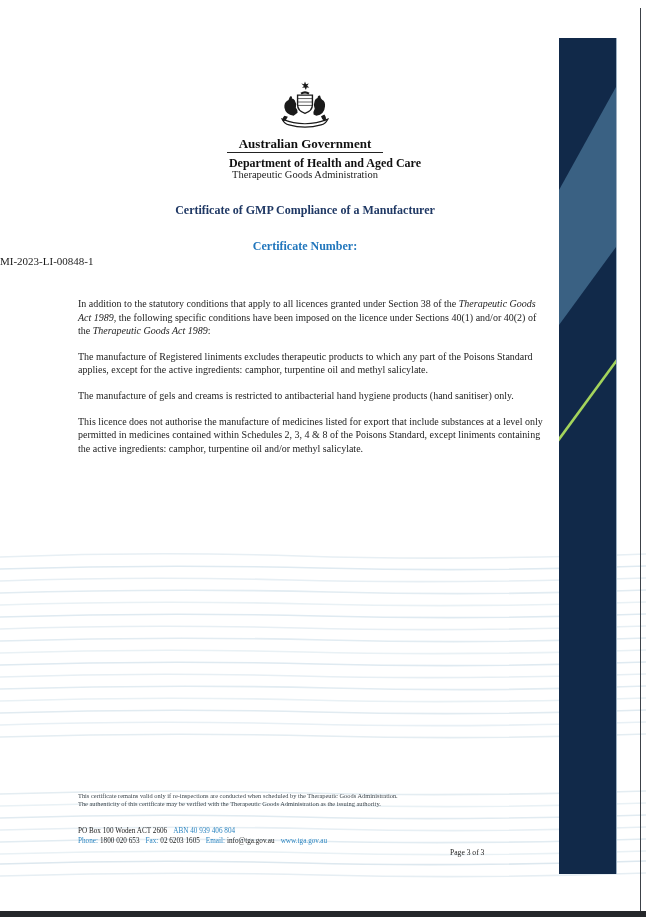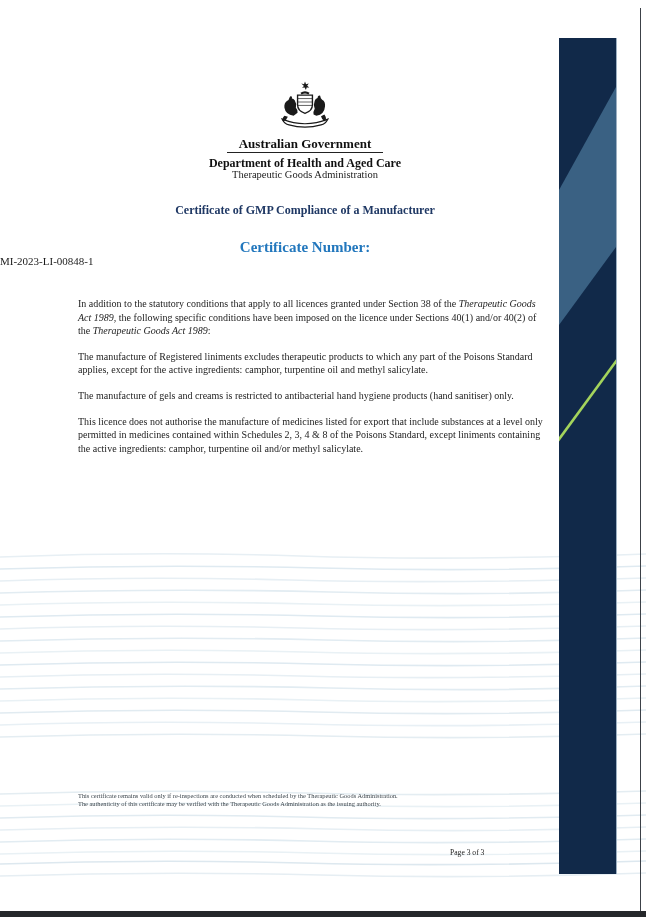--- a/index.html
+++ b/index.html
@@ -10,26 +10,26 @@
   .waves{left:0;top:0;width:646px;height:917px;z-index:1;pointer-events:none;}
   
   .band{left:559px;top:38px;width:57px;height:836px;z-index:3;border-right:1px solid #9db0c2;}
   .edge-right{left:640px;top:8px;width:1px;height:904px;background:#3c4148;z-index:2;}
   .edge-bottom{left:0;top:911px;width:646px;height:6px;background:#26282b;z-index:4;}
   
   .header{left:0;top:0;width:610px;text-align:center;z-index:2;}
   .crest{position:absolute;left:265px;top:78px;width:80px;height:56px;}
   .gov-name{position:absolute;left:0;top:136px;width:610px;font-weight:bold;font-size:13px;color:#111;}
   .divider{position:absolute;left:227px;top:152px;width:156px;height:1px;background:#222;}
-  .dept{position:absolute;left:0;top:156px;width:610px;font-weight:bold;font-size:12px;color:#111;}
+  .dept{position:absolute;left:0;top:156px;width:610px;font-weight:bold;font-size:12px;color:#111;padding-left:20px;}
   .agency{position:absolute;left:0;top:169px;width:610px;font-size:10.5px;color:#222;}
   .doc-title{position:absolute;left:0;top:203px;width:610px;text-align:center;
              font-weight:bold;font-size:12px;color:#1f3864;z-index:2;}
   .cert-label{position:absolute;left:0;top:239px;width:610px;text-align:center;
-              font-weight:bold;font-size:15px;color:#2277bd;z-index:2;}
+              font-weight:bold;font-size:12px;color:#2277bd;z-index:2;}
   .cert-number{position:absolute;left:0;top:255px;width:610px;text-align:left;
                font-size:11px;color:#1c1c1c;z-index:2;}
   
   .body-text{left:78px;top:297px;width:468px;font-size:10px;line-height:13.6px;z-index:2;}
   .body-text p{margin:0 0 12px 0;}
   
   .footnote{left:78px;top:792px;width:420px;font-size:6.4px;line-height:8.2px;color:#3d464d;z-index:2;}
   .contact{left:78px;top:827px;width:420px;font-size:7.2px;line-height:9.6px;z-index:2;color:#222;}
   .blue{color:#2e86c1;}
   .contact .seg{margin-right:6px;}
@@ -111,16 +111,24 @@
     <p><span>The manufacture of Registered liniments excludes therapeutic products to which any part of the Poisons Standard applies, except for the active ingredients: camphor, turpentine oil and methyl salicylate.</span></p>
     <p><span>The manufacture of gels and creams is restricted to antibacterial hand hygiene products (hand sanitiser) only.</span></p>
     <p><span>This licence does not authorise the manufacture of medicines listed for export that include substances at a level only permitted in medicines contained within Schedules 2, 3, 4 &amp; 8 of the Poisons Standard, except liniments containing the active ingredients: camphor, turpentine oil and/or methyl salicylate.</span></p>
   </div>
 
   <div class="abs footnote">
     <div>This certificate remains valid only if re-inspections are conducted when scheduled by the Therapeutic Goods Administration.</div>
     <div>The authenticity of this certificate may be verified with the Therapeutic Goods Administration as the issuing authority.</div>
   </div>
 
+  <div class="abs contact">
+    <div>
+      <span class="seg">PO Box 100  Woden ACT 2606</span><span class="blue">ABN 40 939 406 804</span>
+    </div>
+    <div>
+      <span class="lbl">Phone:</span><span class="seg">1800 020 653</span><span class="lbl">Fax:</span><span class="seg">02 6203 1605</span><span class="lbl">Email:</span><a class="seg">info@tga.gov.au</a><a class="blue">www.tga.gov.au</a>
+    </div>
+  </div>
 
   <div class="abs page-num">Page 3 of 3</div>
 
 </div>
 
 </body></html>

